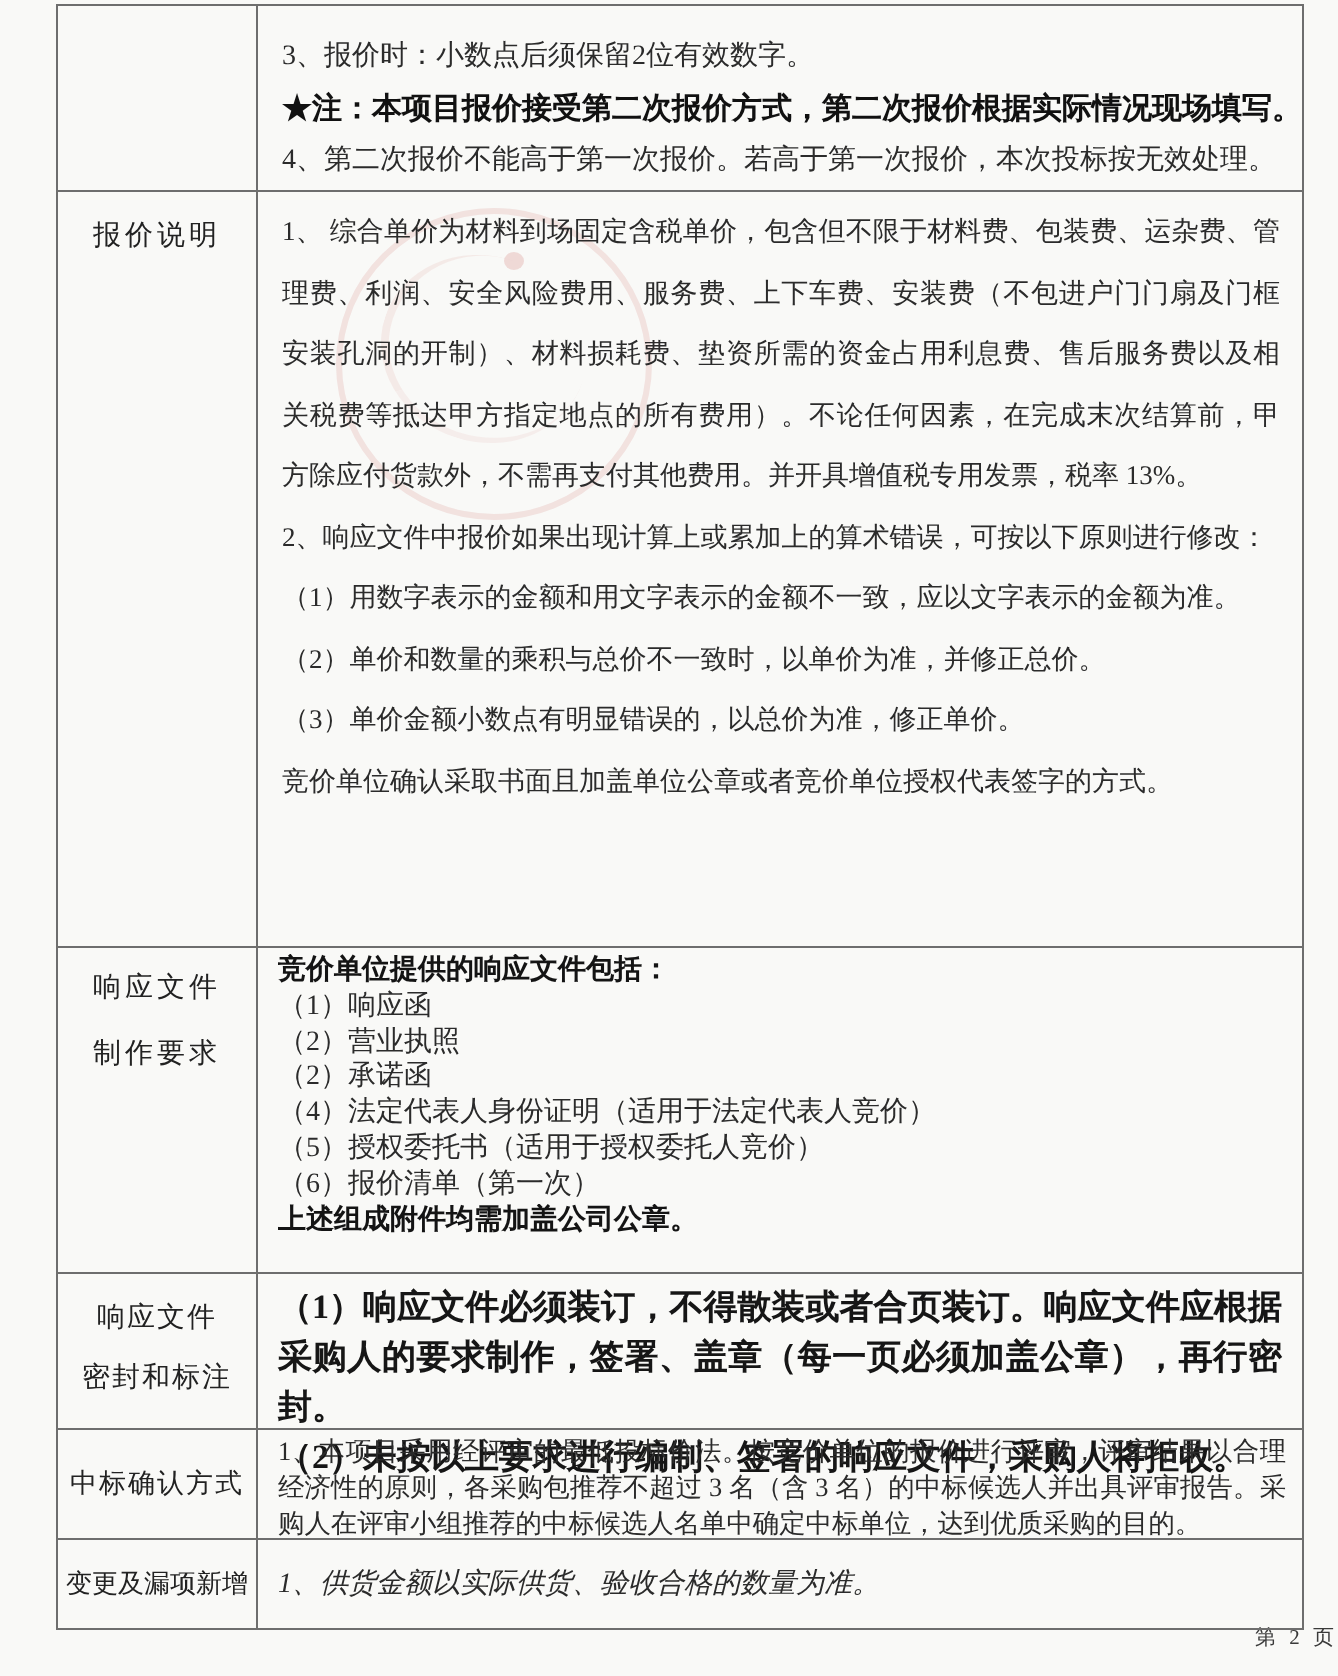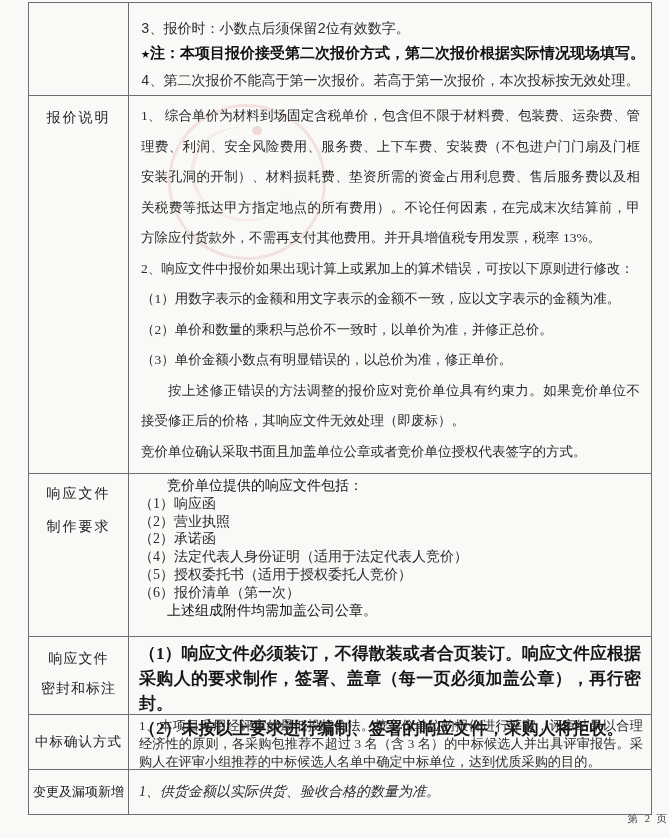--- a/index.html
+++ b/index.html
@@ -41,36 +41,36 @@
 
   
   .h-r1{height:93px;}
   .h-r2{height:378px;}
   .h-r3{height:163px;}
   .h-r4{height:78px;}
   .h-r5{height:55px;}
   .h-r6{height:44px;}
 
   
-  .c-r1{padding:13px 10px 0 12px;font-size:14px;font-family:Liberation Mono, monospace;}
+  .c-r1{padding:13px 10px 0 12px;font-size:14px;}
   .c-r1 p{line-height:26px;white-space:nowrap;overflow:hidden;}
   .c-r1 .starred{font-weight:bold;font-size:15px;color:#111;}
 
   
   .l-r2{justify-content:flex-start;padding-top:13px;}
   .label-text{font-size:14px;letter-spacing:2px;color:#222;}
   .c-r2{padding:5px 11px 0 12px;font-size:13.5px;text-align:justify;}
   .c-r2 p{line-height:30.5px;}
   .c-r2 .indent{text-indent:2em;}
 
   
   .l-r3{justify-content:flex-start;padding-top:11px;gap:15px;}
   .c-r3{padding:3px 10px 0 10px;font-size:14px;}
   .c-r3 p{line-height:17.8px;white-space:nowrap;overflow:hidden;}
-  .c-r3 .bold{font-weight:normal;color:#141414;margin-left:28px;}
+  .c-r3 .bold{font-weight:bold;color:#141414;}
 
   
   .l-r4{justify-content:flex-start;padding-top:13px;gap:12px;}
   .l-r4 .label-text{letter-spacing:1px;}
   .c-r4{padding:4px 10px 0 10px;font-size:17px;font-weight:bold;color:#161616;text-align:justify;}
   .c-r4 p{line-height:25px;}
 
   
   .l-r5{justify-content:center;}
   .l-r5 .label-text{letter-spacing:1px;font-size:13.5px;}
@@ -108,21 +108,20 @@
   <div class="row h-r2">
     <div class="lcell l-r2">
       <span class="label-text">报价说明</span>
     </div>
     <div class="ccell c-r2">
       <p>1、 综合单价为材料到场固定含税单价，包含但不限于材料费、包装费、运杂费、管理费、利润、安全风险费用、服务费、上下车费、安装费（不包进户门门扇及门框安装孔洞的开制）、材料损耗费、垫资所需的资金占用利息费、售后服务费以及相关税费等抵达甲方指定地点的所有费用）。不论任何因素，在完成末次结算前，甲方除应付货款外，不需再支付其他费用。并开具增值税专用发票，税率 13%。</p>
       <p>2、响应文件中报价如果出现计算上或累加上的算术错误，可按以下原则进行修改：</p>
       <p>（1）用数字表示的金额和用文字表示的金额不一致，应以文字表示的金额为准。</p>
       <p>（2）单价和数量的乘积与总价不一致时，以单价为准，并修正总价。</p>
       <p>（3）单价金额小数点有明显错误的，以总价为准，修正单价。</p>
-      <p class="indent">按上述修正错误的方法调整的报价应对竞价单位具有约束力。如果竞价单位不接受修正后的价格，其响应文件无效处理（即废标）。</p>
       <p>竞价单位确认采取书面且加盖单位公章或者竞价单位授权代表签字的方式。</p>
     </div>
   </div>
 
   <div class="row h-r3">
     <div class="lcell l-r3">
       <span class="label-text">响应文件</span>
       <span class="label-text">制作要求</span>
     </div>
     <div class="ccell c-r3">

